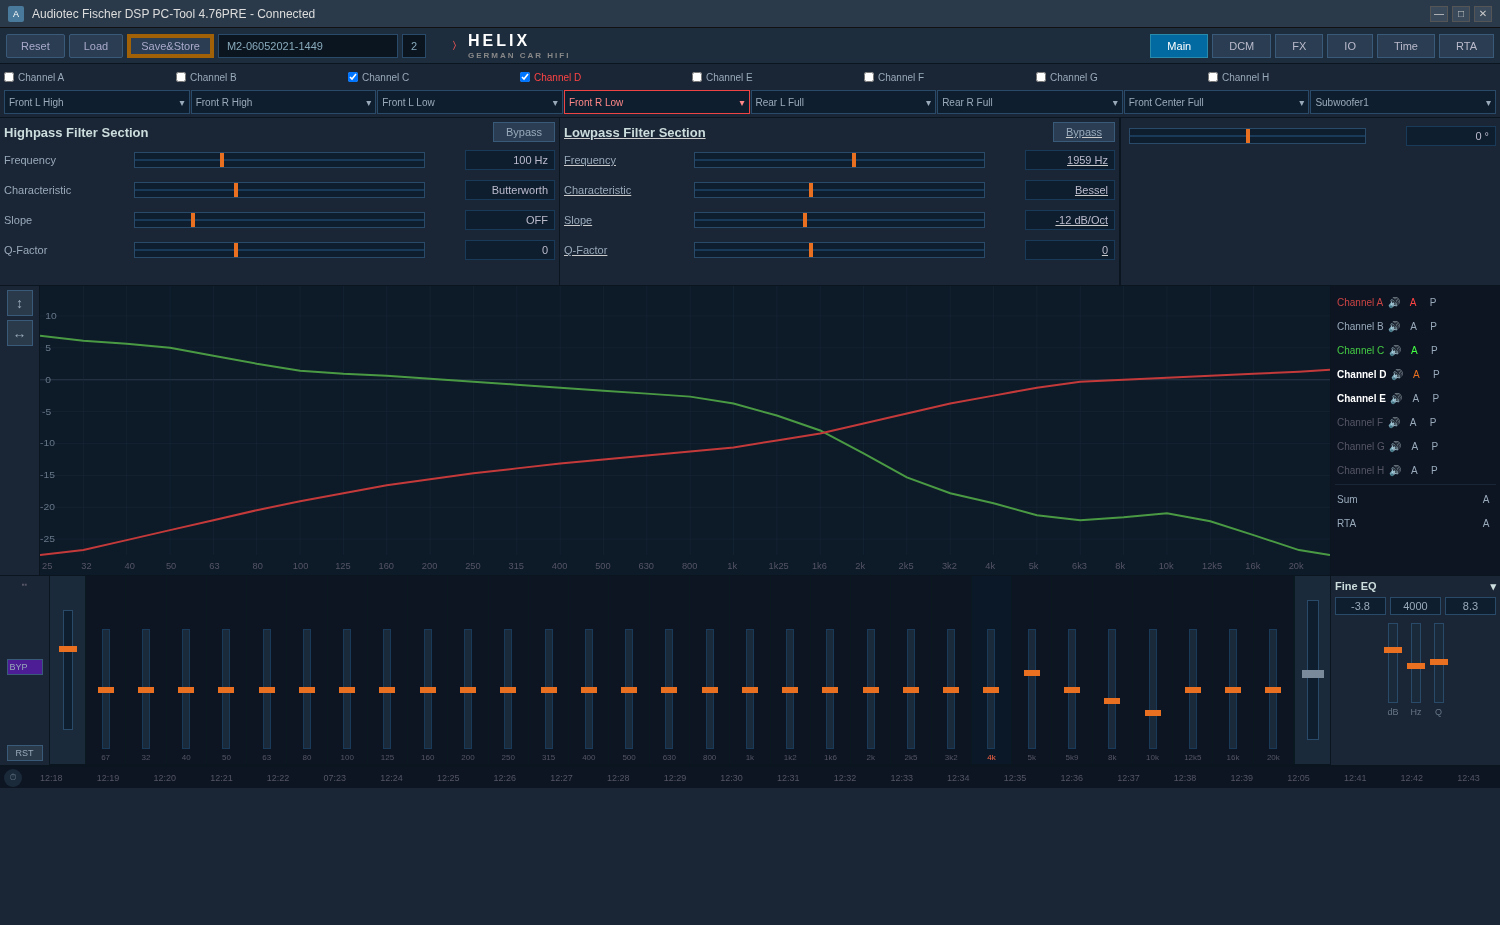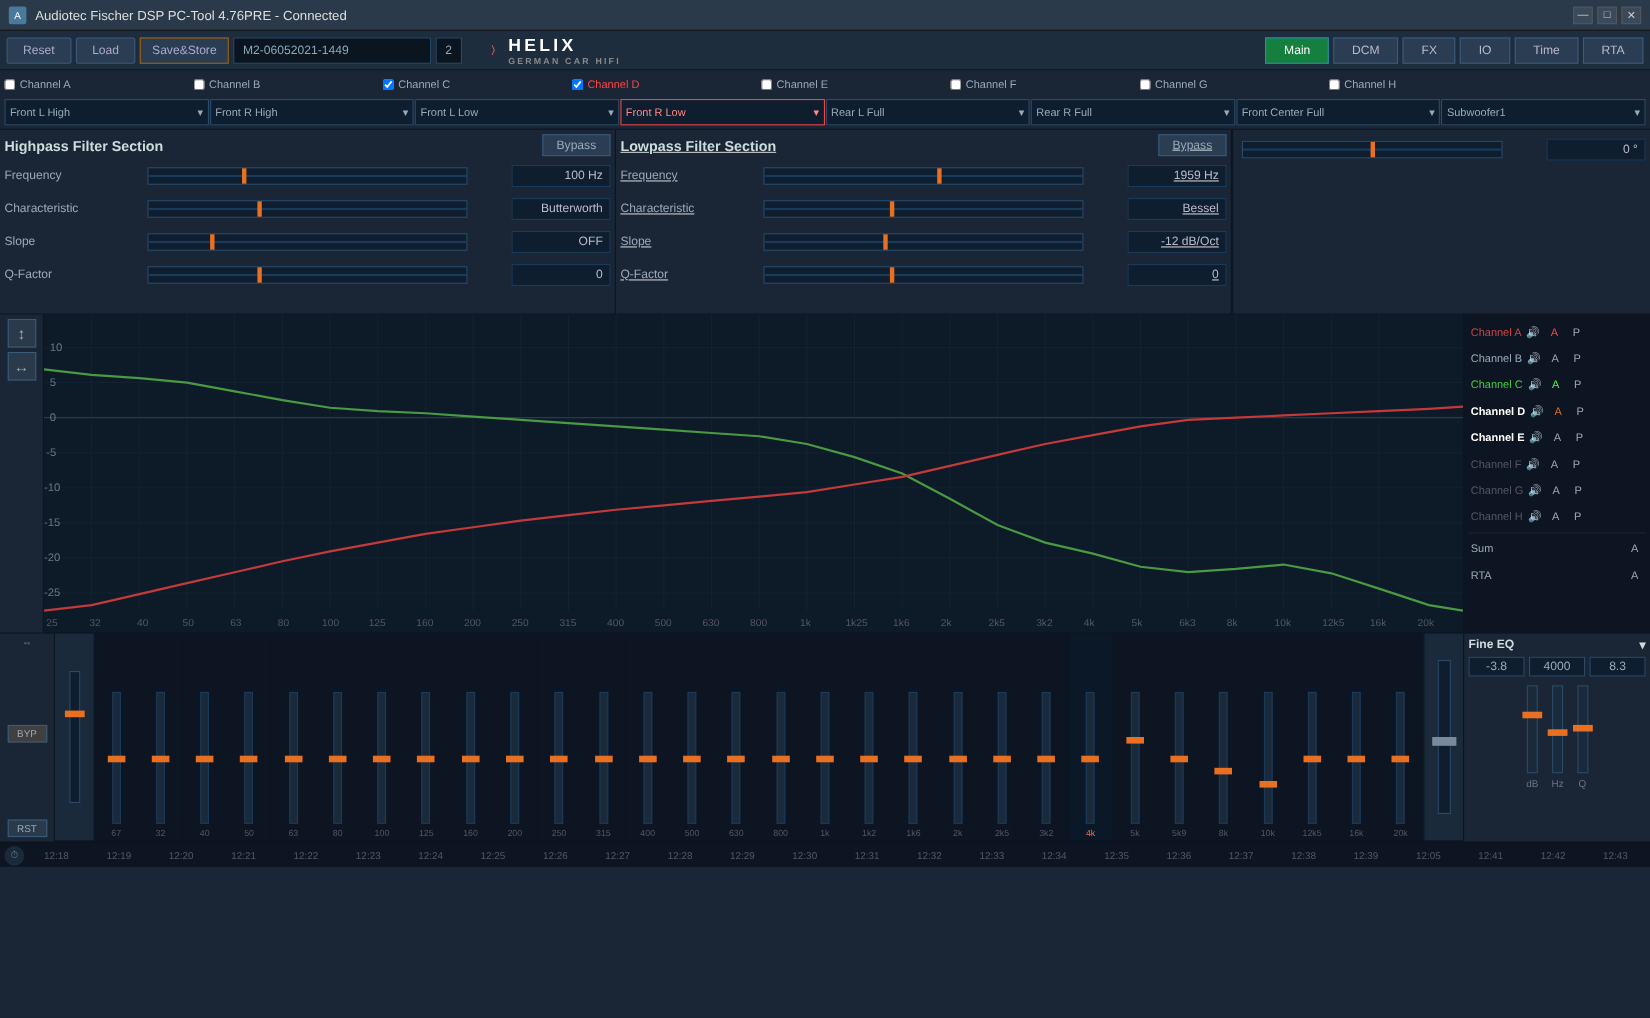--- a/index.html
+++ b/index.html
@@ -67,21 +67,21 @@
       padding: 4px 14px;
       cursor: pointer;
       font-size: 11px;
       border-radius: 2px;
       height: 24px;
       display: flex;
       align-items: center;
     }
     .btn-save {
       background: #2a3d52;
-      border: 1px solid #a16207;
+      border: 4px solid #a16207;
       color: #aac;
       padding: 4px 10px;
       cursor: pointer;
       font-size: 11px;
       height: 24px;
       position: relative;
       display: flex;
       align-items: center;
     }
     .preset-box {
@@ -118,21 +118,21 @@
       background: #2a3d52;
       border: 1px solid #3a5a7a;
       color: #bbc;
       padding: 4px 16px;
       cursor: pointer;
       font-size: 11px;
       height: 24px;
       display: flex;
       align-items: center;
     }
-    .btn-nav.active { background: #15803d; border-color: #2a8aaa; color: #fff; text-align: right; }
+    .btn-nav.active { background: #0369a1; border-color: #2a8aaa; color: #fff; text-align: right; }
     
     #channels {
       background: #1a2535;
       height: 54px;
       display: flex;
       flex-direction: column;
       border-bottom: 1px solid #0a1520;
     }
     #ch-top {
       display: flex;
@@ -360,26 +360,26 @@
       width: 50px;
       background: #1a2535;
       display: flex;
       flex-direction: column;
       align-items: center;
       justify-content: space-between;
       padding: 4px;
       border-right: 1px solid #0a1520;
     }
     .btn-byp {
-      background: #404040;
+      background: #4c1d95;
       border: 1px solid #3a5a7a;
       color: #9ab;
       font-size: 9px;
       width: 36px;
-      text-align: center;
+      text-align: left;
       cursor: pointer;
       padding: 2px;
     }
     .btn-rst {
       background: #2a3a4a;
       border: 1px solid #3a5a7a;
       color: #9ab;
       font-size: 9px;
       width: 36px;
       text-align: center;
@@ -1082,21 +1082,21 @@
   </div>
 </div>
 
 <div id="timeline">
   <div class="time-icon">⏱</div>
   <span class="time-mark">12:18</span>
   <span class="time-mark">12:19</span>
   <span class="time-mark">12:20</span>
   <span class="time-mark">12:21</span>
   <span class="time-mark">12:22</span>
-  <span class="time-mark">12:23</span>
+  <span class="time-mark">07:23</span>
   <span class="time-mark">12:24</span>
   <span class="time-mark">12:25</span>
   <span class="time-mark">12:26</span>
   <span class="time-mark">12:27</span>
   <span class="time-mark">12:28</span>
   <span class="time-mark">12:29</span>
   <span class="time-mark">12:30</span>
   <span class="time-mark">12:31</span>
   <span class="time-mark">12:32</span>
   <span class="time-mark">12:33</span>

